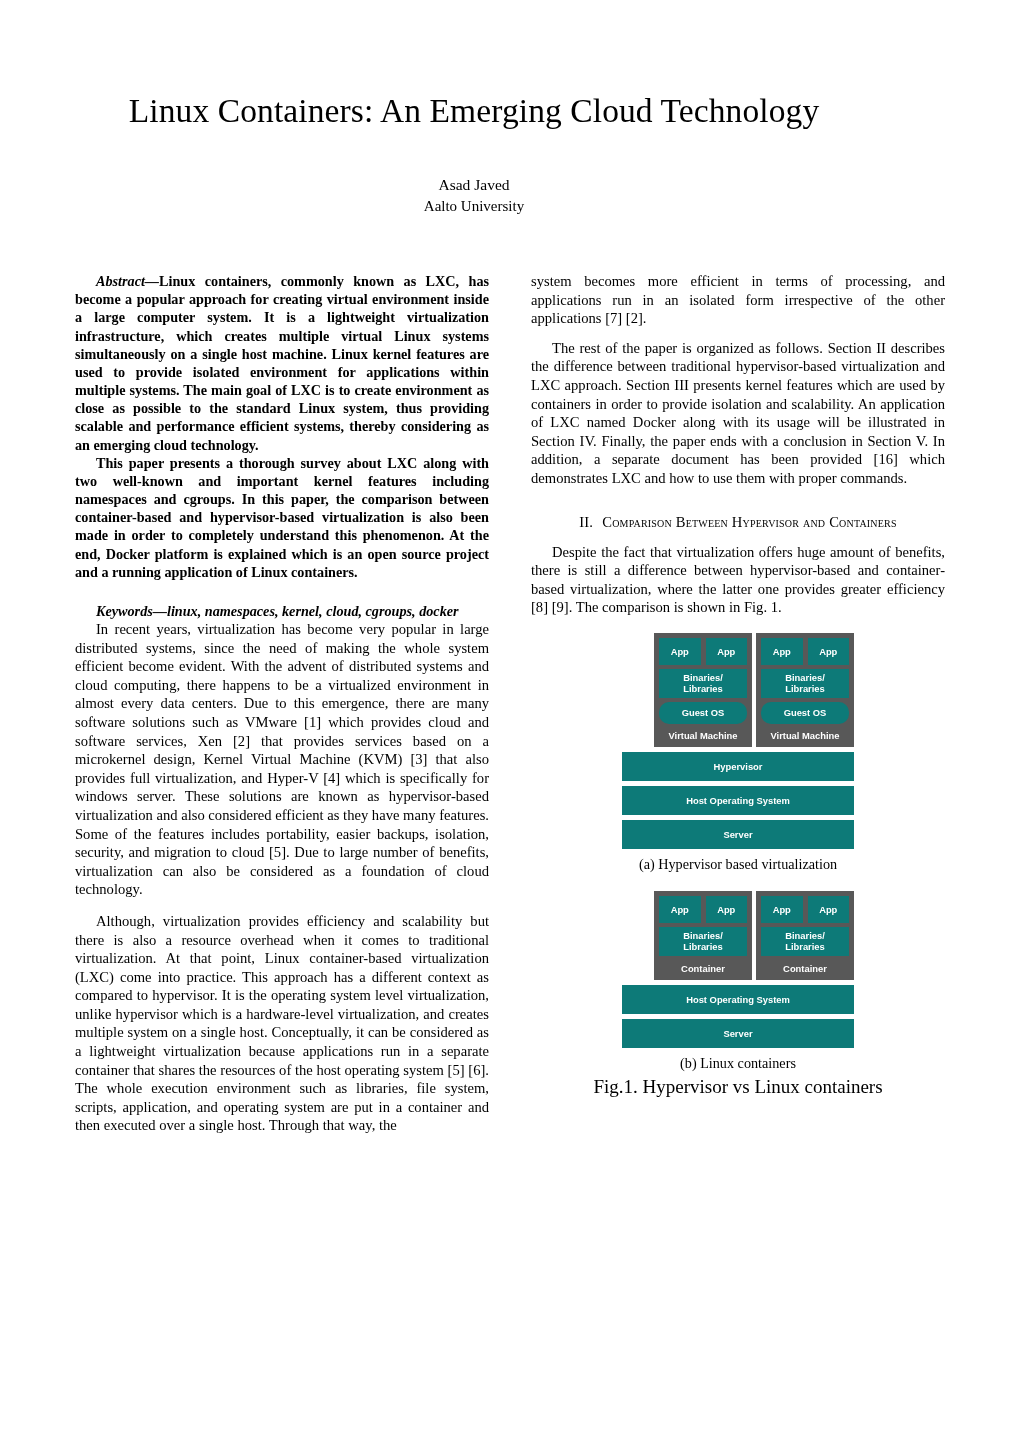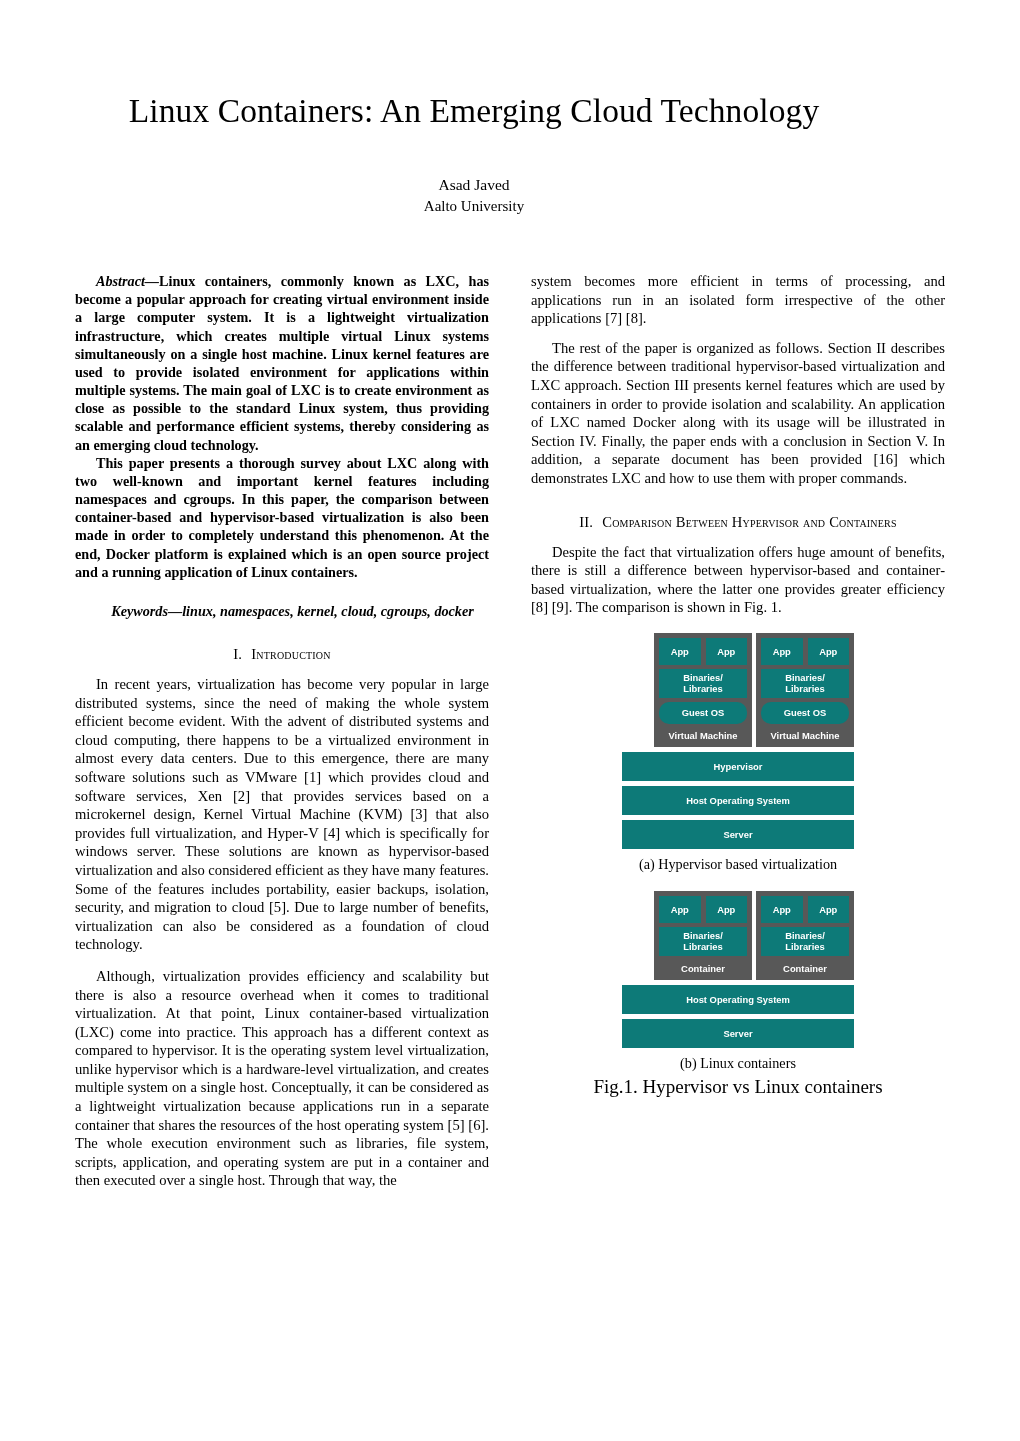--- a/index.html
+++ b/index.html
@@ -74,21 +74,21 @@
   .abstract .lbl {
     font-weight: bold;
     font-style: italic;
   }
   .keywords {
     font-weight: bold;
     font-style: italic;
     font-size: 14.2px;
     text-indent: 21px;
     margin: 21px 0 0 0;
-    text-align: center;
+    text-align: left;
   }
 
   .section-head {
     text-align: center;
     font-size: 14.6px;
     font-variant: small-caps;
     margin: 26px 0 12px 0;
     font-weight: normal;
     letter-spacing: 0.2px;
   }
@@ -188,33 +188,30 @@
   <div class="columns">
 
     <div class="col">
 
       <p class="abstract"><span class="lbl">Abstract—</span><span>Linux containers, commonly known as LXC, has become a popular approach for creating virtual environment inside a large computer system. It is a lightweight virtualization infrastructure, which creates multiple virtual Linux systems simultaneously on a single host machine. Linux kernel features are used to provide isolated environment for applications within multiple systems. The main goal of LXC is to create environment as close as possible to the standard Linux system, thus providing scalable and performance efficient systems, thereby considering as an emerging cloud technology.</span></p>
 
       <p class="abstract">This paper presents a thorough survey about LXC along with two well-known and important kernel features including namespaces and cgroups. In this paper, the comparison between container-based and hypervisor-based virtualization is also been made in order to completely understand this phenomenon. At the end, Docker platform is explained which is an open source project and a running application of Linux containers.</p>
 
       <p class="keywords">Keywords—linux, namespaces, kernel, cloud, cgroups, docker</p>
 
-      <div class="section-head">
-        <span class="numeral">I.</span><span>Introduction</span>
-      </div>
 
       <p>In recent years, virtualization has become very popular in large distributed systems, since the need of making the whole system efficient become evident. With the advent of distributed systems and cloud computing, there happens to be a virtualized environment in almost every data centers. Due to this emergence, there are many software solutions such as VMware [1] which provides cloud and software services, Xen [2] that provides services based on a microkernel design, Kernel Virtual Machine (KVM) [3] that also provides full virtualization, and Hyper-V [4] which is specifically for windows server. These solutions are known as hypervisor-based virtualization and also considered efficient as they have many features. Some of the features includes portability, easier backups, isolation, security, and migration to cloud [5]. Due to large number of benefits, virtualization can also be considered as a foundation of cloud technology.</p>
       <div class="gap"></div>
       <p>Although, virtualization provides efficiency and scalability but there is also a resource overhead when it comes to traditional virtualization. At that point, Linux container-based virtualization (LXC) come into practice. This approach has a different context as compared to hypervisor. It is the operating system level virtualization, unlike hypervisor which is a hardware-level virtualization, and creates multiple system on a single host. Conceptually, it can be considered as a lightweight virtualization because applications run in a separate container that shares the resources of the host operating system [5] [6]. The whole execution environment such as libraries, file system, scripts, application, and operating system are put in a container and then executed over a single host. Through that way, the</p>
 
     </div>
 
     <div class="col">
 
-      <p class="noindent">system becomes more efficient in terms of processing, and applications run in an isolated form irrespective of the other applications [7] [8].</p>
+      <p class="noindent">system becomes more efficient in terms of processing, and applications run in an isolated form irrespective of the other applications [7] [2].</p>
       <div class="gap-sm"></div>
       <p>The rest of the paper is organized as follows. Section II describes the difference between traditional hypervisor-based virtualization and LXC approach. Section III presents kernel features which are used by containers in order to provide isolation and scalability. An application of LXC named Docker along with its usage will be illustrated in Section IV. Finally, the paper ends with a conclusion in Section V. In addition, a separate document has been provided [16] which demonstrates LXC and how to use them with proper commands.</p>
 
       <div class="section-head">
         <span class="numeral">II.</span><span>Comparison Between Hypervisor and Containers</span>
       </div>
 
       <p>Despite the fact that virtualization offers huge amount of benefits, there is still a difference between hypervisor-based and container-based virtualization, where the latter one provides greater efficiency [8] [9]. The comparison is shown in Fig. 1.</p>
 
       <div class="figure">

